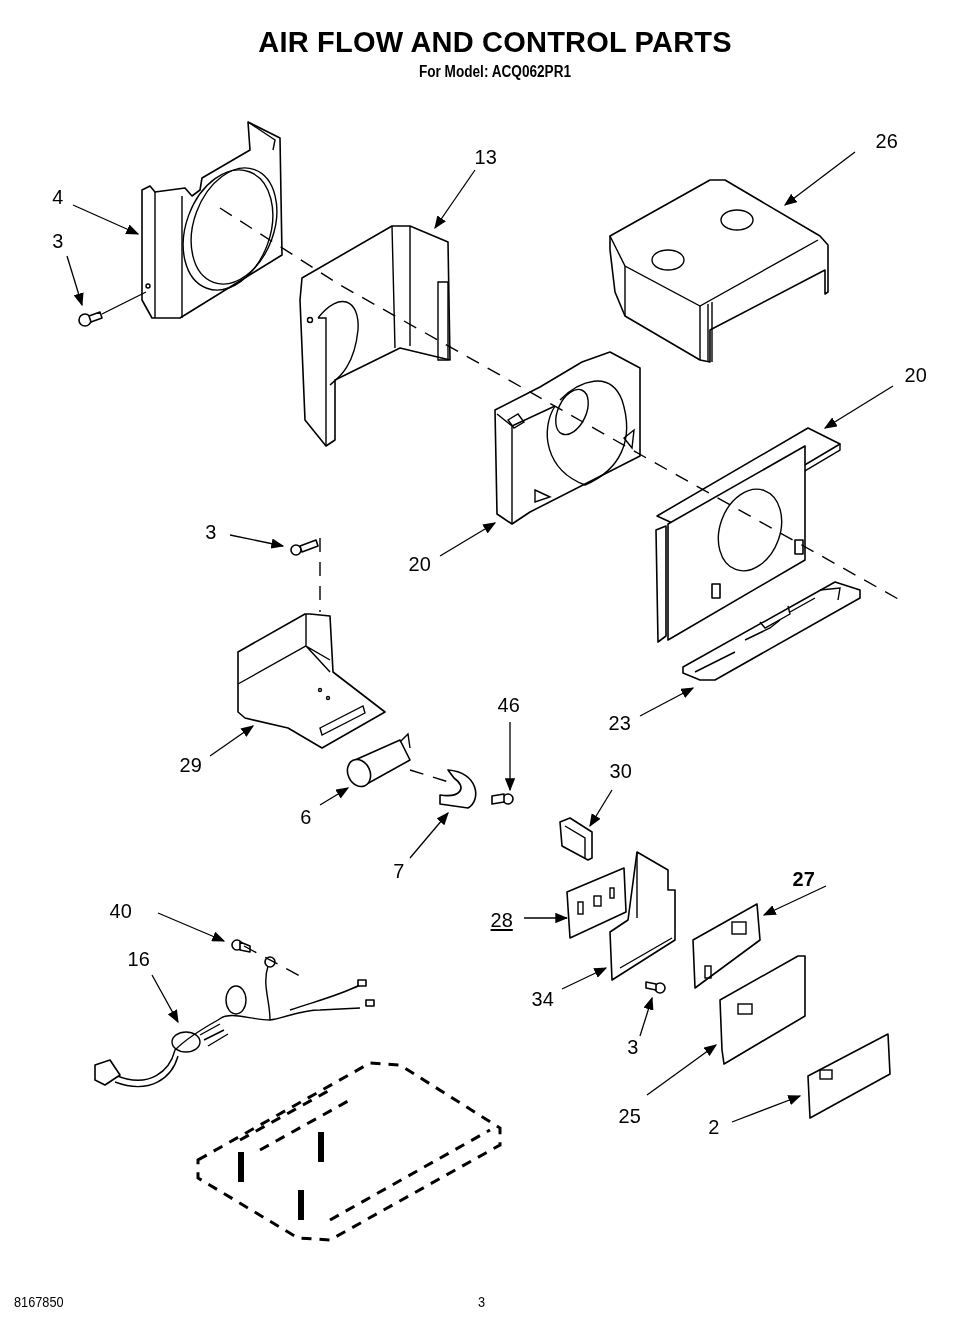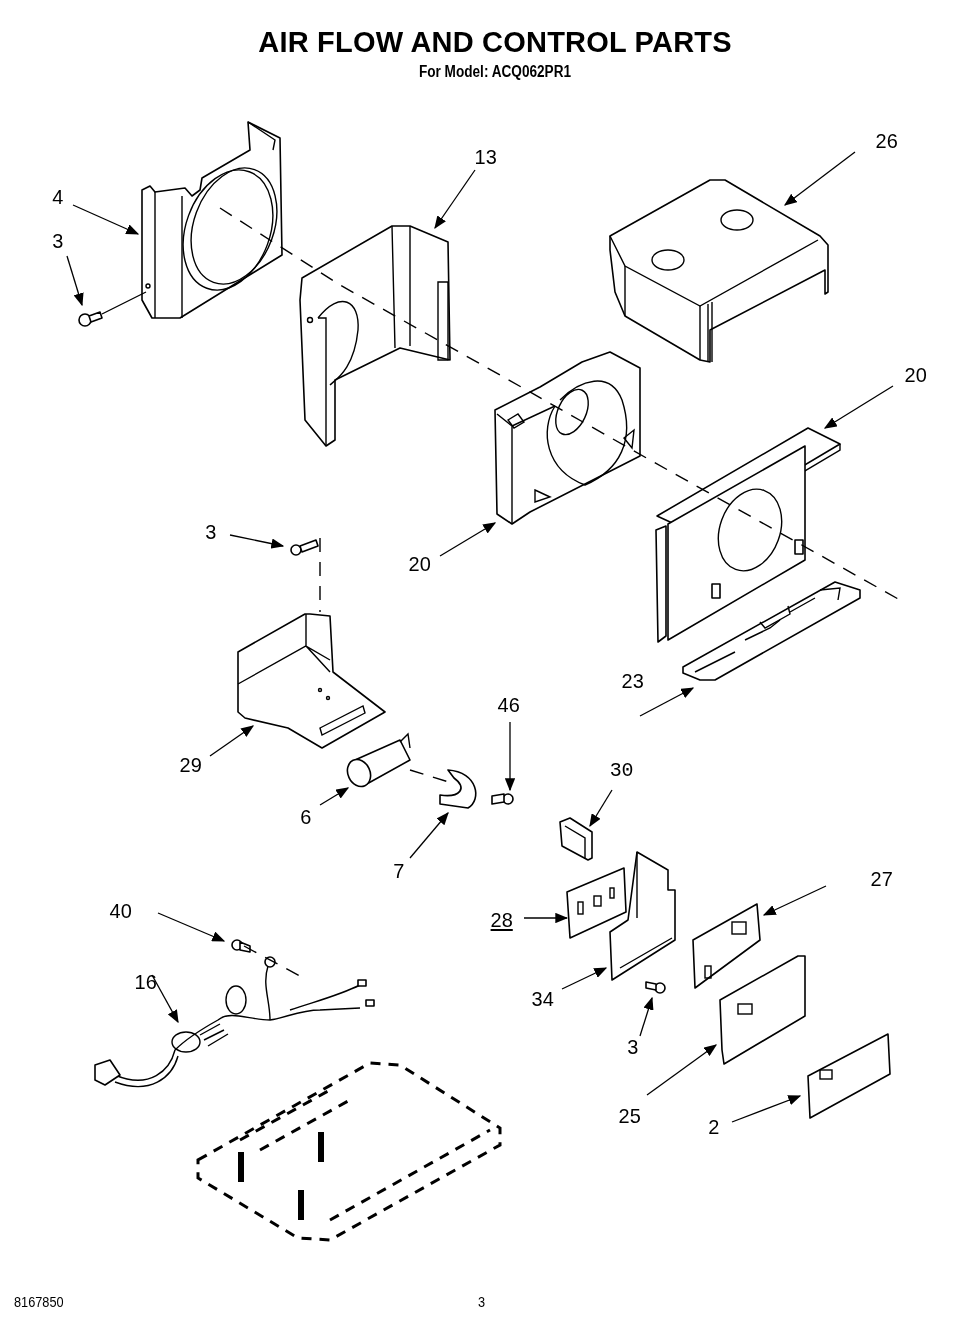--- a/index.html
+++ b/index.html
@@ -215,29 +215,29 @@
   </g>
 </svg>
 
 <div class="callout" style="left:52px;top:186px;">4</div>
 <div class="callout" style="left:52px;top:230px;">3</div>
 <div class="callout" style="left:474px;top:146px;">13</div>
 <div class="callout" style="left:857px;top:130px;margin-left:18px;">26</div>
 <div class="callout" style="left:904px;top:364px;">20</div>
 <div class="callout" style="left:205px;top:521px;">3</div>
 <div class="callout" style="left:408px;top:553px;">20</div>
-<div class="callout" style="left:608px;top:670px;margin-left:13px;">23</div>
+<div class="callout" style="left:608px;top:712px;">23</div>
 <div class="callout" style="left:497px;top:694px;">46</div>
 <div class="callout" style="left:179px;top:754px;">29</div>
 <div class="callout" style="left:300px;top:806px;">6</div>
-<div class="callout" style="left:609px;top:760px;font-family:Liberation Mono, monospace;">30</div>
+<div class="callout" style="left:609px;top:760px;">30</div>
 <div class="callout" style="left:393px;top:860px;">7</div>
-<div class="callout" style="left:870px;top:868px;">27</div>
+<div class="callout" style="left:792px;top:868px;font-weight:bold;">27</div>
 <div class="callout" style="left:109px;top:900px;">40</div>
 <div class="callout" style="left:490px;top:909px;text-decoration:underline;">28</div>
-<div class="callout" style="left:134px;top:948px;margin-top:23px;">16</div>
+<div class="callout" style="left:127px;top:948px;">16</div>
 <div class="callout" style="left:531px;top:988px;text-align:center;">34</div>
 <div class="callout" style="left:627px;top:1036px;">3</div>
 <div class="callout" style="left:618px;top:1098px;margin-top:7px;">25</div>
 <div class="callout" style="left:708px;top:1116px;">2</div>
 
 <div class="footer" style="left:14px;">8167850</div>
 <div class="footer" style="left:478px;">3</div>
 
 </body></html>

